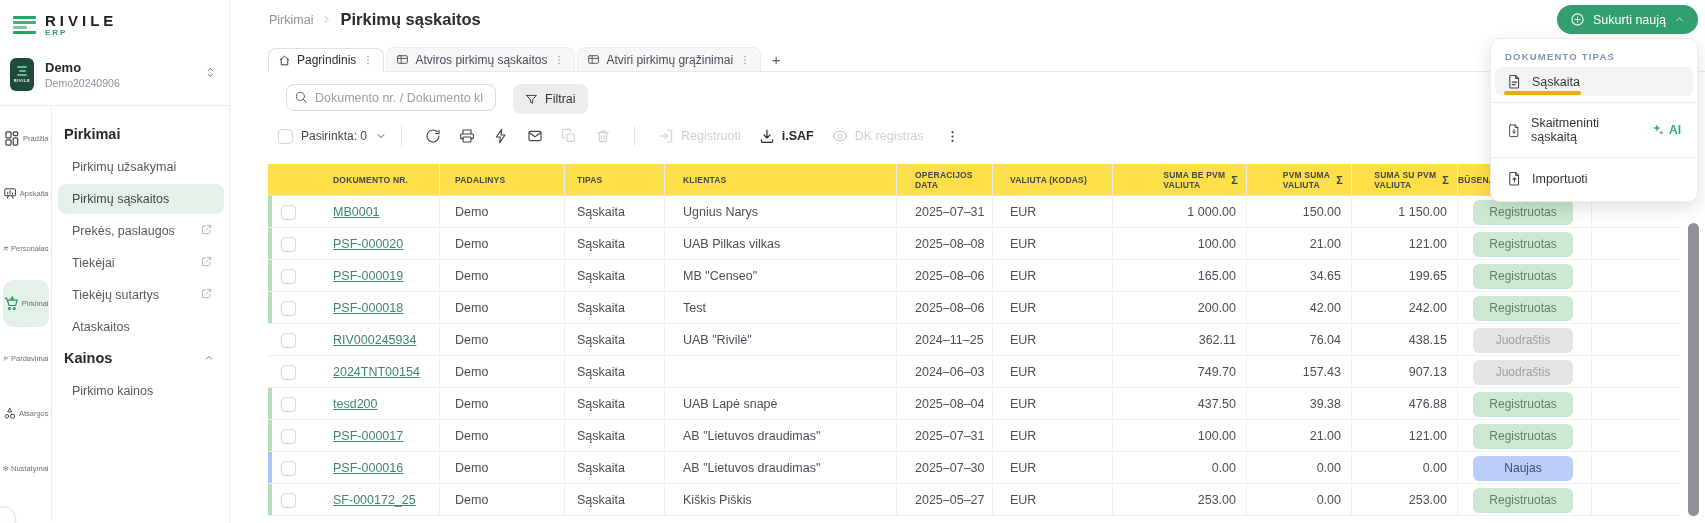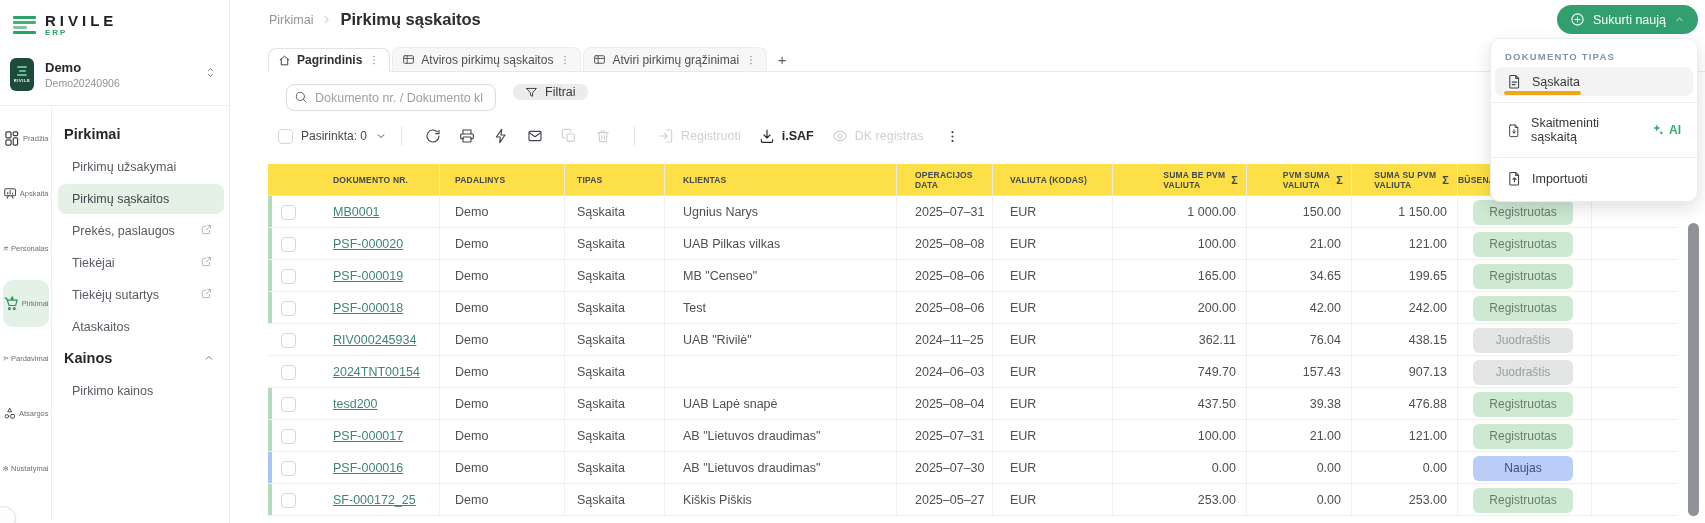--- a/index.html
+++ b/index.html
@@ -46,31 +46,31 @@
   .crumbs { position:absolute; left:38px; top:10px; display:flex; align-items:center; gap:8px; }
   .crumb-parent { font-size:12.5px; color:#8e949a; cursor:pointer; }
   .crumb-sep { color:#9aa0a5; }
   .crumb-current { font-size:16.5px; font-weight:bold; color:#2a2d30; }
   .create-btn { position:absolute; right:7px; top:5px; height:29px; border-radius:16px; background:#31a06e; color:#fff; border:none;
                 display:flex; align-items:center; gap:8px; padding:0 13px; font-size:12.5px; font-family:inherit; cursor:pointer; z-index:30; }
 
   .tabbar { position:absolute; left:37px; top:48px; right:0; height:24px; display:flex; align-items:flex-end; border-bottom:1px solid #e9e9e9; }
   .tab { height:24px; display:flex; align-items:center; gap:6px; padding:0 9px; font-size:12px; color:#4a4f55; background:#f7f7f7;
          border:1px solid #ededed; border-bottom:none; border-radius:8px 8px 0 0; margin-right:2px; cursor:pointer; white-space:nowrap; }
-  .tab.active { background:#fff; border:1px solid #e2e2e2; border-bottom:1px solid #fff; margin-bottom:-1px; font-weight:bold; color:#2d3034; }
+  .tab.active { background:#fff; border:1px solid #e2e2e2; border-bottom:1px solid #fff; margin-bottom:-1px; font-weight:normal; color:#2d3034; }
   .tab .kebab { color:#9aa0a5; }
   .tab-add { width:26px; height:24px; display:flex; align-items:center; justify-content:center; color:#5a6065; font-size:15px; cursor:pointer; }
 
   .search-row { position:absolute; left:55px; top:84px; display:flex; gap:17px; }
   .search-box { position:relative; width:210px; height:27px; }
   .search-box input { width:100%; height:100%; border:1px solid #dcdcdc; border-radius:8px; padding:0 8px 0 28px; font-size:12.5px;
                       color:#4a4f55; font-family:inherit; outline:none; }
   .search-box input::placeholder { color:#9aa0a6; }
   .search-box .mag { position:absolute; left:8px; top:6px; color:#5a6065; }
-  .filter-btn { height:16px; border:none; border-radius:8px; background:#ececec; color:#33373b; font-size:12.5px; font-family:inherit;
+  .filter-btn { height:30px; border:none; border-radius:8px; background:#ececec; color:#33373b; font-size:12.5px; font-family:inherit;
                 display:flex; align-items:center; gap:7px; padding:0 12px; cursor:pointer; }
 
   .toolbar { position:absolute; left:47px; top:122px; height:28px; display:flex; align-items:center; color:#3f444a; }
   .tb-sel { display:flex; align-items:center; gap:8px; cursor:pointer; }
   .cb { width:15px; height:15px; border:1.5px solid #d7d7d7; border-radius:4px; background:#fff; display:inline-block; }
   .tb-sel .txt { font-size:12px; color:#44494f; }
   .tb-sep { width:1px; height:20px; background:#e4e4e4; margin:0 14px; }
   .tb-btn { background:none; border:none; color:#3f444a; padding:4px; margin:0 5px; cursor:pointer; display:flex; align-items:center; gap:7px;
             font-size:12.5px; font-family:inherit; }
   .tb-btn.disabled { color:#d0d0d0; cursor:default; }

